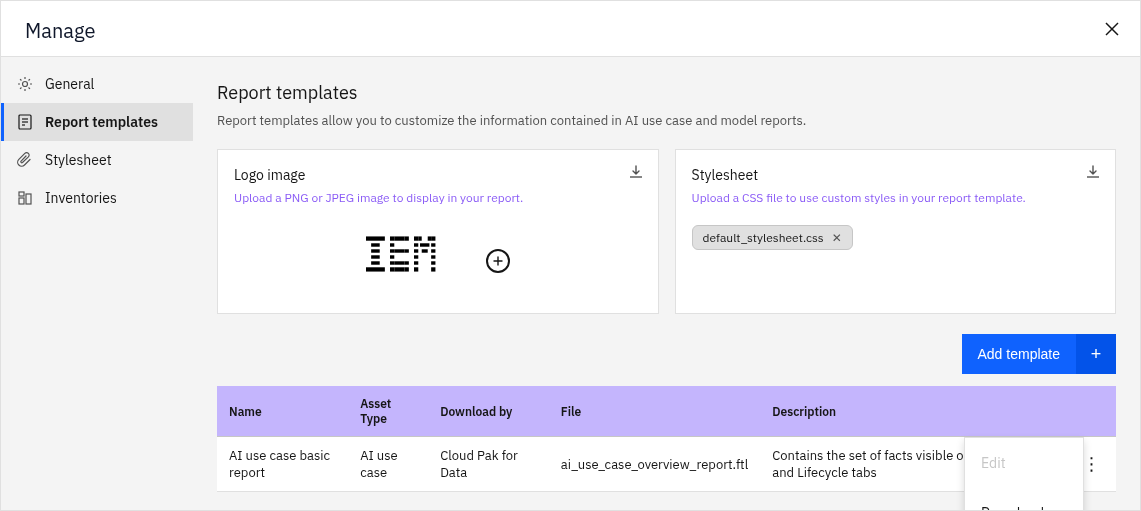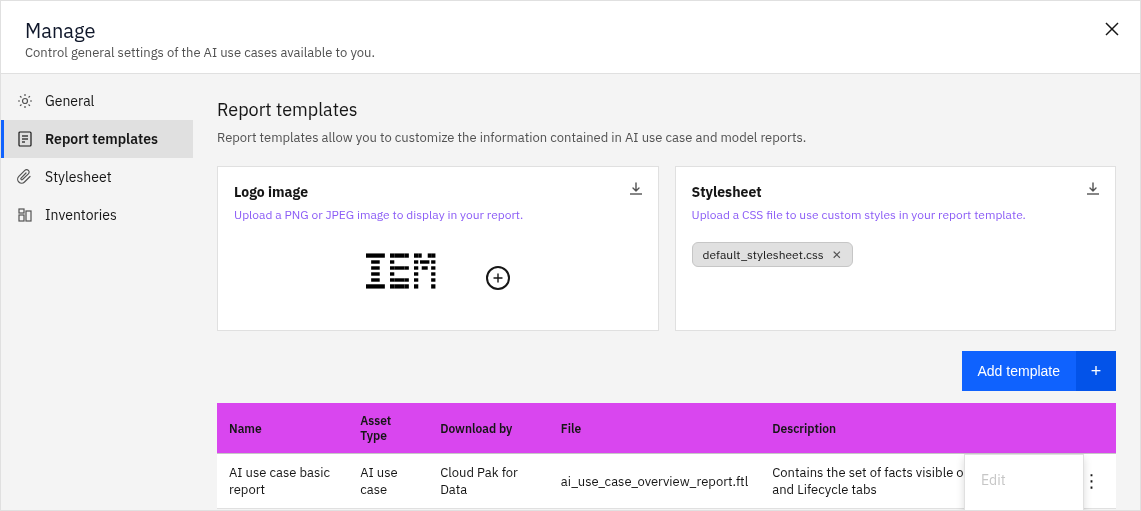--- a/index.html
+++ b/index.html
@@ -127,21 +127,21 @@
     .upload-card {
       background: #fff;
       border: 1px solid #e0e0e0;
       flex: 1;
       padding: 16px;
       position: relative;
     }
 
     .upload-card-title {
       font-size: 14px;
-      font-weight: 700;
+      font-weight: 400;
       color: #161616;
       margin-bottom: 6px;
     }
 
     .upload-card-desc {
       font-size: 12px;
       color: #8b5cf6;
       margin-bottom: 12px;
     }
 
@@ -230,21 +230,21 @@
       flex-shrink: 0;
     }
 
     .data-table {
       width: 100%;
       border-collapse: collapse;
       background: #fff;
     }
 
     .data-table thead tr {
-      background: #d946ef;
+      background: #c4b5fd;
     }
 
     .data-table th {
       text-align: left;
       padding: 10px 12px;
       font-size: 12px;
       font-weight: 600;
       color: #161616;
       border-bottom: 1px solid #c6c6c6;
       white-space: nowrap;
@@ -303,21 +303,20 @@
     
     svg { display: block; }
   </style>
 </head>
 <body>
 
 <div class="modal-container">
 
   <div class="modal-header">
     <h1 class="modal-title">Manage</h1>
-    <p class="modal-subtitle">Control general settings of the AI use cases available to you.</p>
     <button class="close-button">
       <svg width="16" height="16" viewBox="0 0 16 16">
         <line x1="2" y1="2" x2="14" y2="14" stroke="#161616" stroke-width="1.5"></line>
         <line x1="14" y1="2" x2="2" y2="14" stroke="#161616" stroke-width="1.5"></line>
       </svg>
     </button>
   </div>
 
   <div class="modal-body">
 

